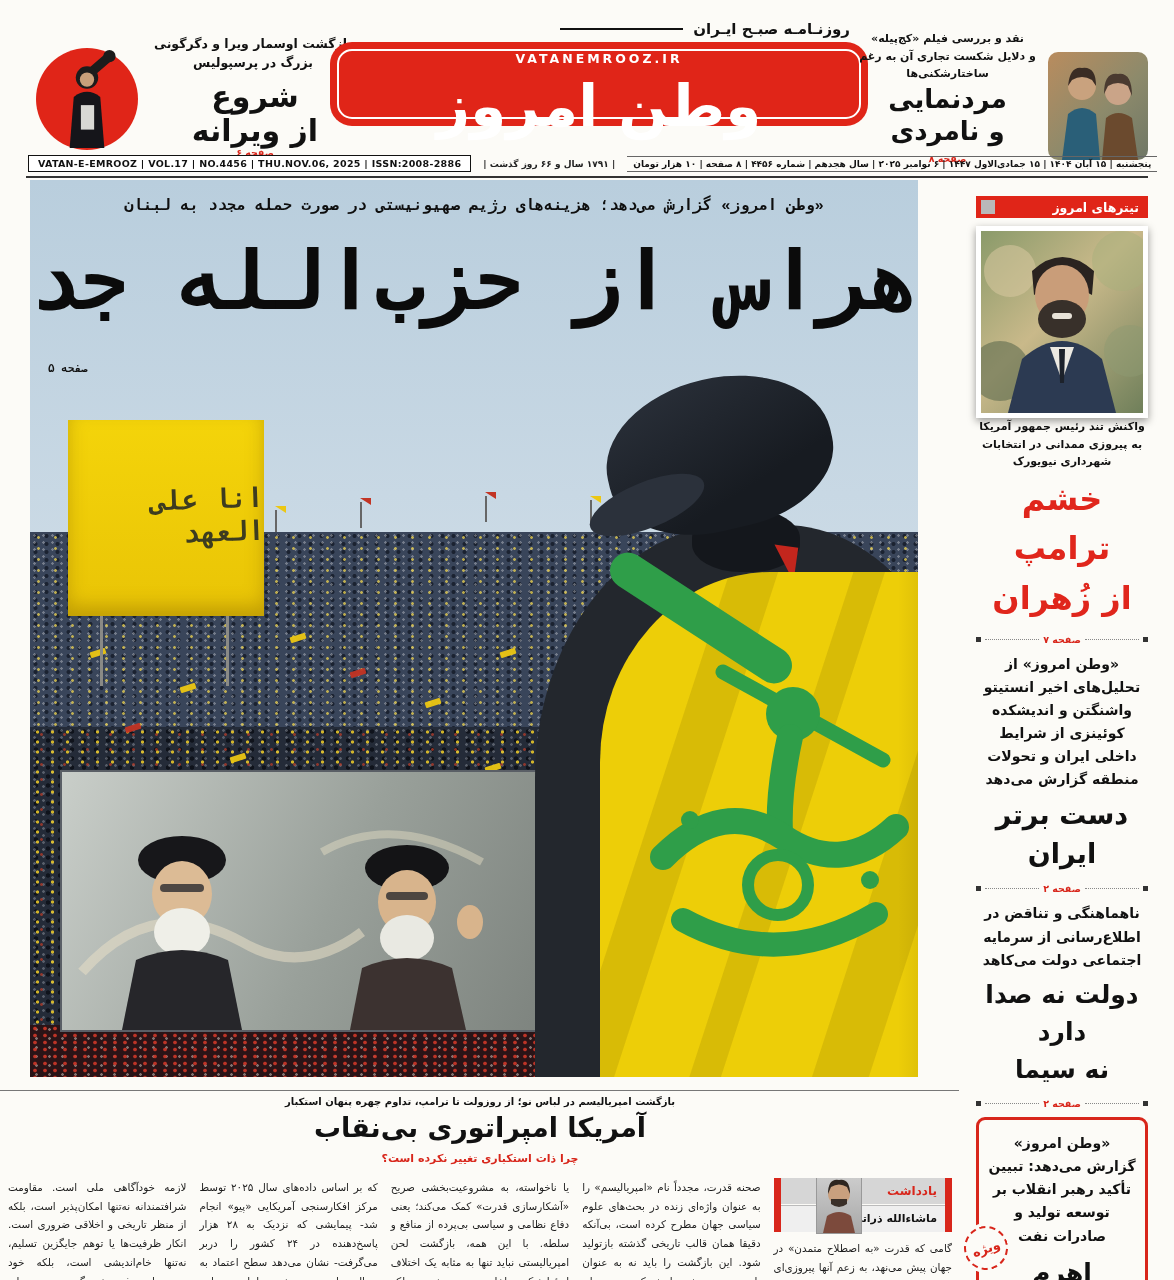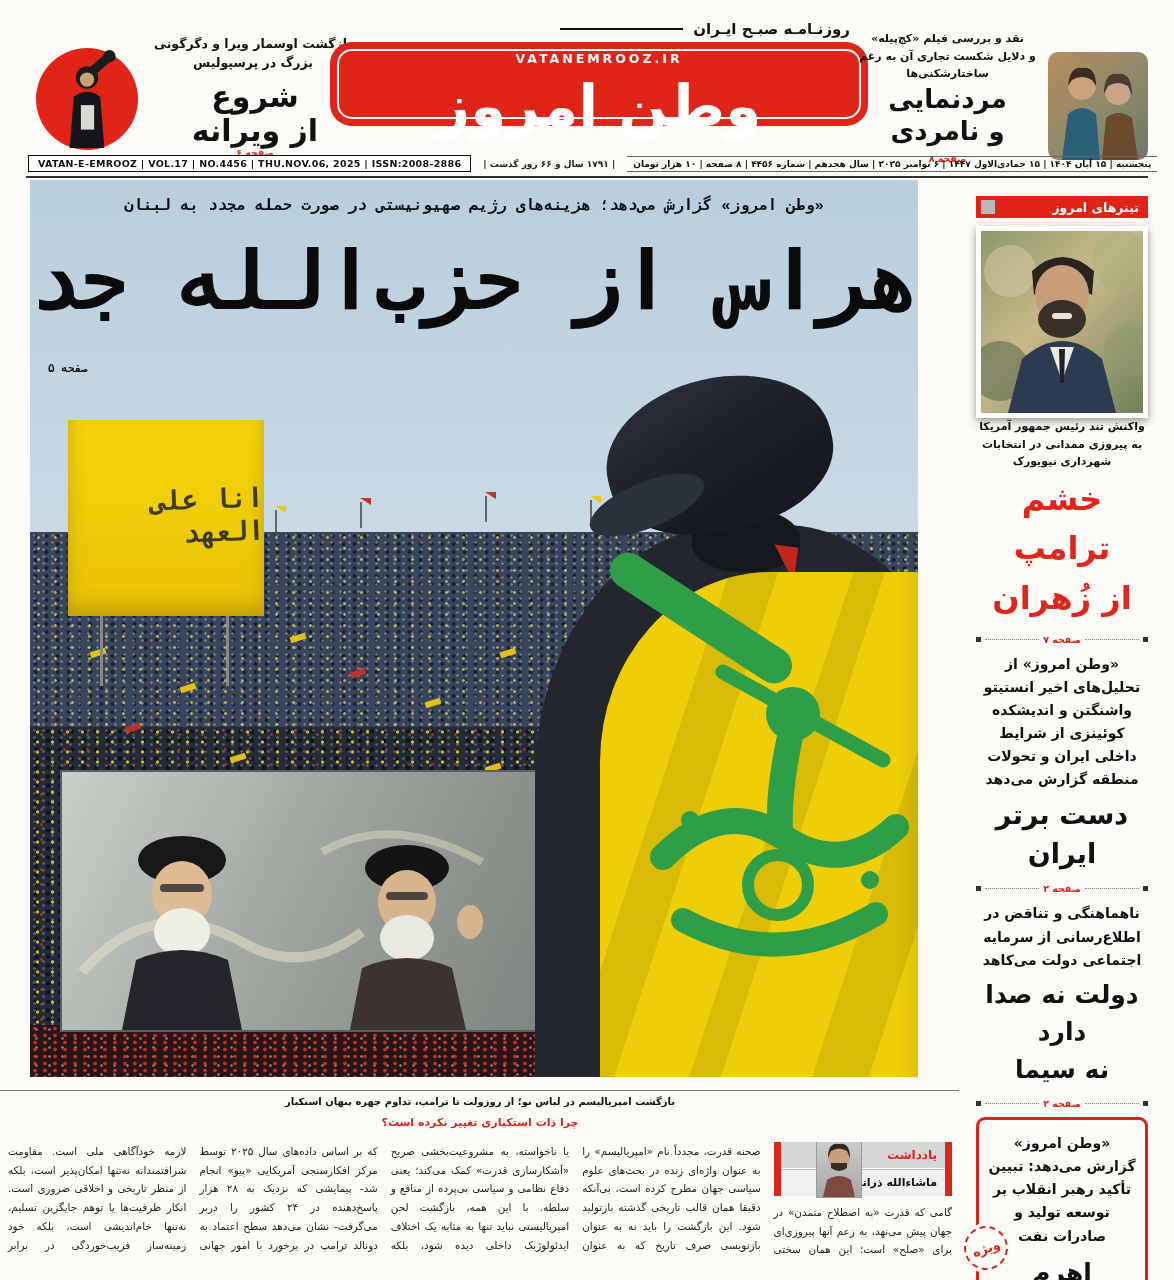--- a/index.html
+++ b/index.html
@@ -275,20 +275,21 @@
       </svg>
       <div style="position:absolute;right:0;top:0;bottom:0;width:60px;background:linear-gradient(to left,rgba(80,60,0,.25),transparent);"></div>
     </div>
     <div class="abs flag-green-strip"></div>
   </div>
 
   <div class="abs lead-bottom-rule"></div>
 
   <div class="abs feature">
     <div class="f-kicker">بازگشت امپریالیسم در لباس نو؛ از روزولت تا ترامپ، تداوم چهره پنهان استکبار</div>
+    <div class="f-headline">آمریکا امپراتوری بی‌نقاب</div>
     <div class="f-sub">چرا ذات استکباری تغییر نکرده است؟</div>
     <div class="f-cols">
       <div class="f-col">
         <div class="note-box">
           <div class="nb-bar rr"></div>
           <div class="nb-bar ll"></div>
           <div class="nb-row1">یادداشت</div>
           <div class="nb-row2">ماشاءالله ذراتی</div>
           <div class="nb-photo">
             <svg viewBox="0 0 44 61" width="44" height="61">

